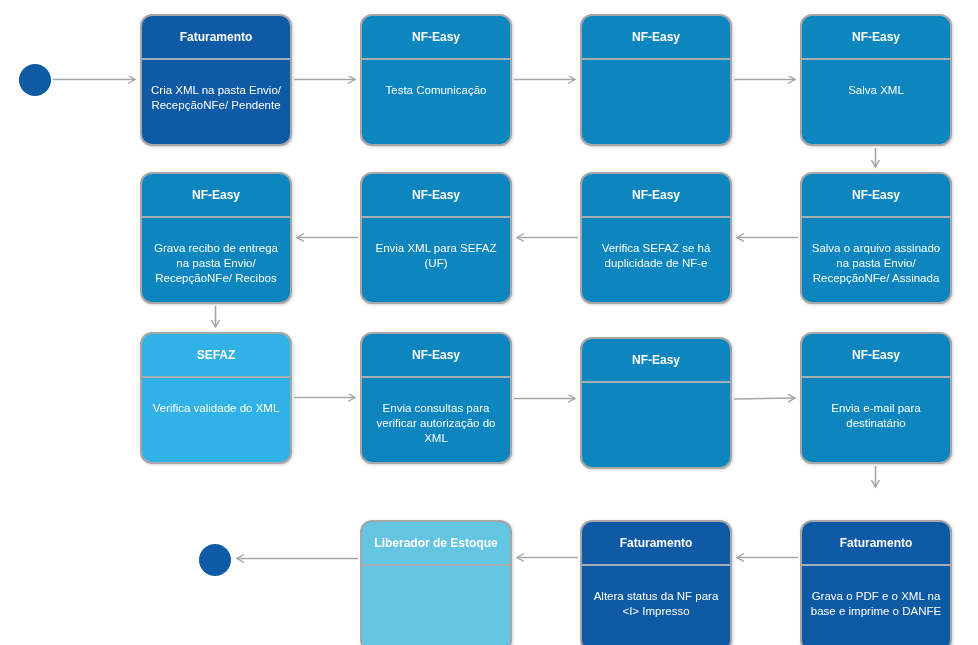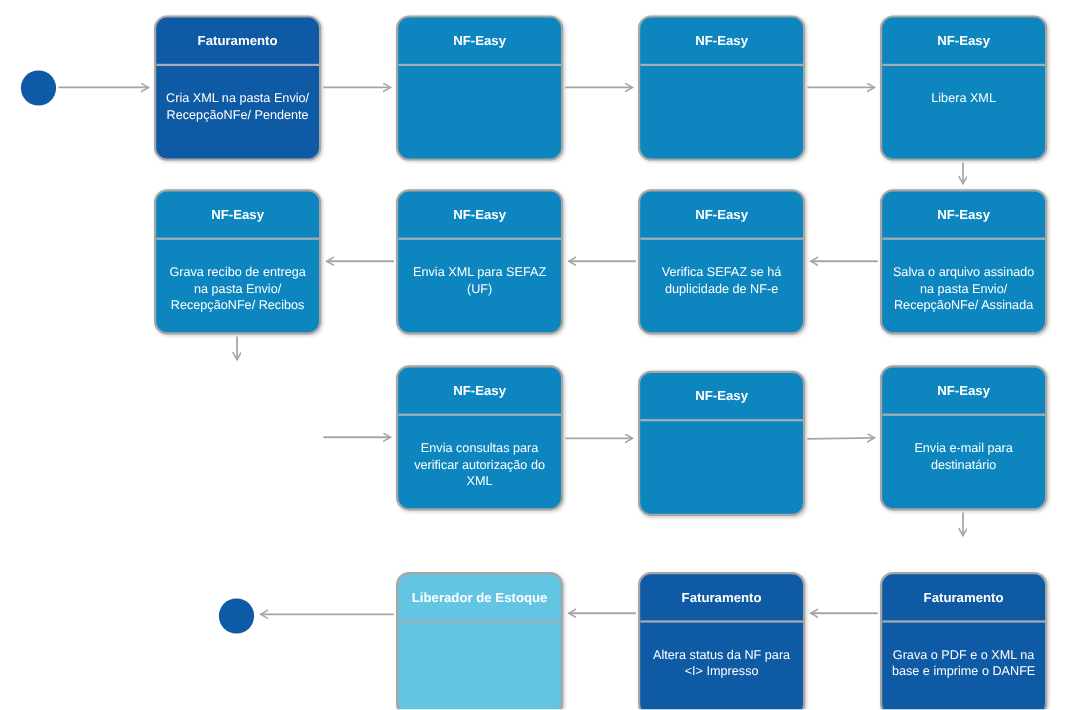--- a/index.html
+++ b/index.html
@@ -67,46 +67,51 @@
 
   <div class="circle start"></div>
   <div class="circle end"></div>
 
   <div class="node t-fat r1 c1">
     <div class="hd">Faturamento</div>
     <div class="bd">Cria XML na pasta Envio/ RecepçãoNFe/ Pendente</div>
   </div>
   <div class="node t-nfe r1 c2">
     <div class="hd">NF-Easy</div>
+    <div class="bd">Testa Comunicação</div>
   </div>
   <div class="node t-nfe r1 c3">
     <div class="hd">NF-Easy</div>
   </div>
   <div class="node t-nfe r1 c4">
     <div class="hd">NF-Easy</div>
-    <div class="bd">Libera XML</div>
+    <div class="bd">Salva XML</div>
   </div>
 
   <div class="node t-nfe r2 c4">
     <div class="hd">NF-Easy</div>
     <div class="bd">Salva o arquivo assinado na pasta Envio/ RecepçãoNFe/ Assinada</div>
   </div>
   <div class="node t-nfe r2 c3">
     <div class="hd">NF-Easy</div>
     <div class="bd">Verifica SEFAZ se há duplicidade de NF-e</div>
   </div>
   <div class="node t-nfe r2 c2">
     <div class="hd">NF-Easy</div>
     <div class="bd">Envia XML para SEFAZ (UF)</div>
   </div>
   <div class="node t-nfe r2 c1">
     <div class="hd">NF-Easy</div>
     <div class="bd">Grava recibo de entrega na pasta Envio/ RecepçãoNFe/ Recibos</div>
   </div>
 
+  <div class="node t-sefaz r3 c1">
+    <div class="hd">SEFAZ</div>
+    <div class="bd">Verifica validade do XML</div>
+  </div>
   <div class="node t-nfe r3 c2">
     <div class="hd">NF-Easy</div>
     <div class="bd">Envia consultas para verificar autorização do XML</div>
   </div>
   <div class="node t-nfe r3b c3">
     <div class="hd">NF-Easy</div>
   </div>
   <div class="node t-nfe r3 c4">
     <div class="hd">NF-Easy</div>
     <div class="bd">Envia e-mail para destinatário</div>

